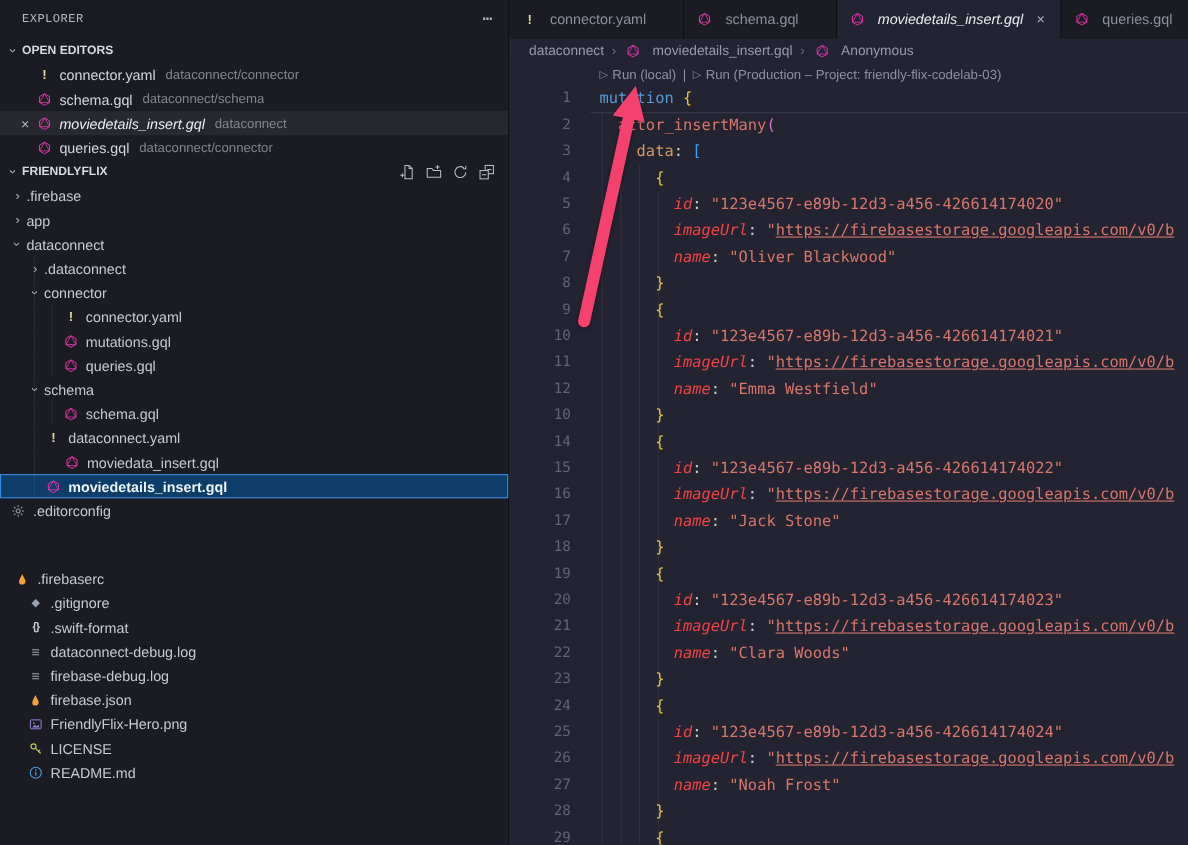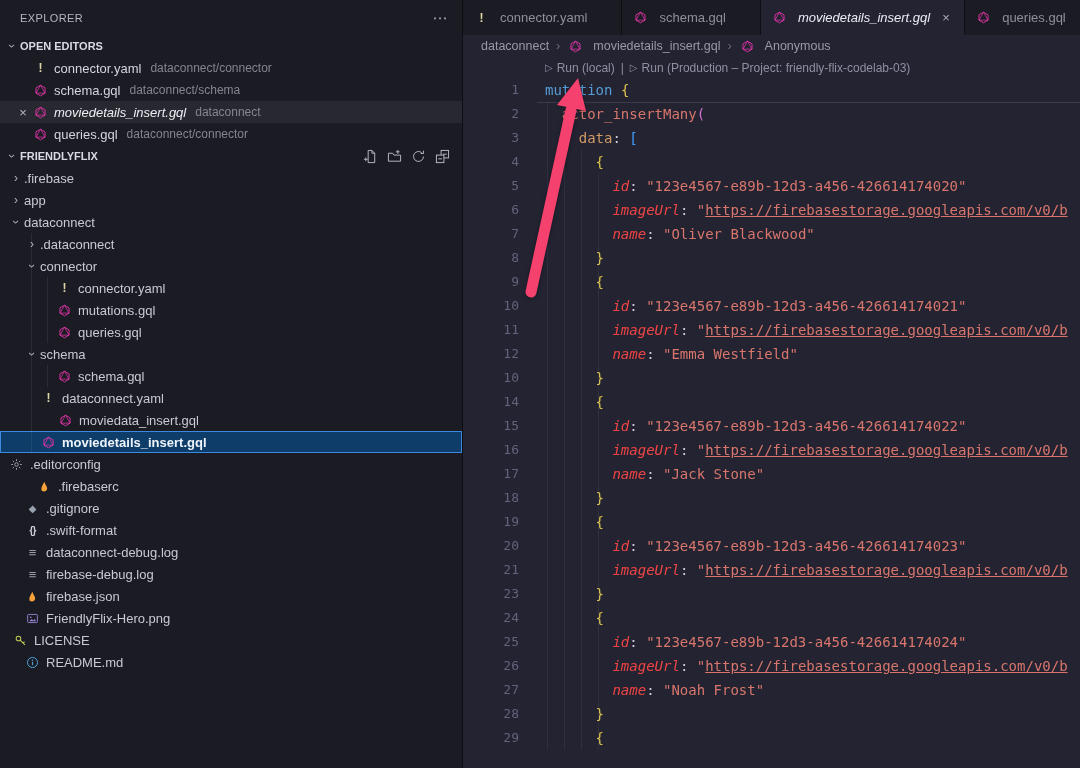--- a/index.html
+++ b/index.html
@@ -6,21 +6,21 @@
   html,body { margin:0; padding:0; }
   body {
     width:1080px; height:768px; overflow:hidden;
     background:#232332; color:#ccccd6;
     font-family:"Liberation Sans", sans-serif;
   }
   .app { display:flex; width:1080px; height:768px; }
 
   
   .sidebar { width:463px; flex-shrink:0; background:#1b1b24; font-size:13px; position:relative; border-right:1px solid #0d0d14; }
-  .sb-title { height:35px; display:flex; align-items:center; justify-content:space-between; padding:0 14px 0 20px; font-size:11px; letter-spacing:.4px; color:#b6b6c2; }
+  .sb-title { height:35px; display:flex; align-items:center; justify-content:space-between; padding:0 14px 0 20px; font-size:11px; letter-spacing:.4px; color:#b6b6c2;font-family:Liberation Mono, monospace; }
   .more { font-size:15px; color:#b6b6c2; cursor:pointer; }
   .section-header { height:22px; display:flex; align-items:center; font-weight:bold; font-size:11px; color:#dadae4; padding-left:4px; cursor:pointer; }
   .twisty { display:inline-block; width:16px; text-align:center; color:#b0b0bc; font-size:12px; font-weight:normal; flex-shrink:0; }
   .twisty.down { transform:rotate(90deg); }
   .sh-actions { margin-left:auto; display:flex; gap:9px; padding-right:12px; color:#bdbdc8; }
   .sh-actions svg { width:15px; height:15px; display:block; }
 
   .oe-row { height:22px; display:flex; align-items:center; padding-left:14px; cursor:pointer; }
   .oe-row.active { background:rgba(255,255,255,.06); }
   .oe-close { width:18px; text-align:center; color:#b8b8c4; font-size:13px; flex-shrink:0; }
@@ -256,21 +256,21 @@
         </div>
         <div class="trow" style="padding-left: 8px;">
           <span class="fic">
             <svg viewBox="0 0 16 16">
               <circle cx="8" cy="8" r="2.2" fill="none" stroke="#9d9da8" stroke-width="1.2"></circle>
               <path d="M8 1.5v2.2M8 12.3v2.2M1.5 8h2.2M12.3 8h2.2M3.4 3.4l1.6 1.6M11 11l1.6 1.6M12.6 3.4 11 5M5 11l-1.6 1.6" stroke="#9d9da8" stroke-width="1.2"></path>
             </svg>
           </span>
           <span class="tlabel">.editorconfig</span>
         </div>
-        <div class="trow" style="padding-left: 36px;">
+        <div class="trow" style="padding-left: 12px; margin-top: 40px;">
           <span class="fic">
             <svg viewBox="0 0 16 16">
               <path d="M4.6 13.1C3.1 9.4 6 6.4 7.7 2.3c.9 2 1.2 3 2.6 5.2 1.5 2.4 1.3 4.6-.4 5.8-1.5 1.1-3.8 1.1-5.3-.2z" fill="#f6a23b"></path>
             </svg>
           </span>
           <span class="tlabel">.firebaserc</span>
         </div>
         <div class="trow" style="padding-left: 24px;">
           <span class="fic diamond-ic">◆</span>
           <span class="tlabel">.gitignore</span>
@@ -298,21 +298,21 @@
         <div class="trow" style="padding-left: 24px;">
           <span class="fic">
             <svg viewBox="0 0 16 16">
               <rect x="2" y="3" width="12" height="10" rx="1" fill="none" stroke="#9b86d8" stroke-width="1.1"></rect>
               <circle cx="5.8" cy="6.6" r="1" fill="#9b86d8"></circle>
               <path d="M4 11.5l3-3 2 2 2-2 1.2 3z" fill="#9b86d8"></path>
             </svg>
           </span>
           <span class="tlabel">FriendlyFlix-Hero.png</span>
         </div>
-        <div class="trow" style="padding-left: 12px;">
+        <div class="trow" style="padding-left: 24px;">
           <span class="fic">
             <svg viewBox="0 0 16 16">
               <circle cx="5.5" cy="5.5" r="2.8" fill="none" stroke="#c3cc5a" stroke-width="1.3"></circle>
               <path d="M7.6 7.6l5.9 5.9M11.2 11.2l1.7-1.7" stroke="#c3cc5a" stroke-width="1.3" fill="none"></path>
             </svg>
           </span>
           <span class="tlabel">LICENSE</span>
         </div>
         <div class="trow" style="padding-left: 24px;">
           <span class="fic">
@@ -487,20 +487,24 @@
           </div>
           <div class="cline">
             <span class="ln">20</span>
             <span class="lc"><span class="tk-fg">        </span><span class="tk-prop">id</span><span class="tk-fg">: </span><span class="tk-str">"123e4567-e89b-12d3-a456-426614174023"</span></span>
           </div>
           <div class="cline">
             <span class="ln">21</span>
             <span class="lc"><span class="tk-fg">        </span><span class="tk-prop">imageUrl</span><span class="tk-fg">: </span><span class="tk-str">"</span><span class="tk-lnk">https://firebasestorage.googleapis.com/v0/b</span></span>
           </div>
           <div class="cline">
+            <span class="ln">22</span>
+            <span class="lc"><span class="tk-fg">        </span><span class="tk-prop">name</span><span class="tk-fg">: </span><span class="tk-str">"Clara Woods"</span></span>
+          </div>
+          <div class="cline">
             <span class="ln">23</span>
             <span class="lc"><span class="tk-fg">      </span><span class="tk-b1">}</span></span>
           </div>
           <div class="cline">
             <span class="ln">24</span>
             <span class="lc"><span class="tk-fg">      </span><span class="tk-b1">{</span></span>
           </div>
           <div class="cline">
             <span class="ln">25</span>
             <span class="lc"><span class="tk-fg">        </span><span class="tk-prop">id</span><span class="tk-fg">: </span><span class="tk-str">"123e4567-e89b-12d3-a456-426614174024"</span></span>

